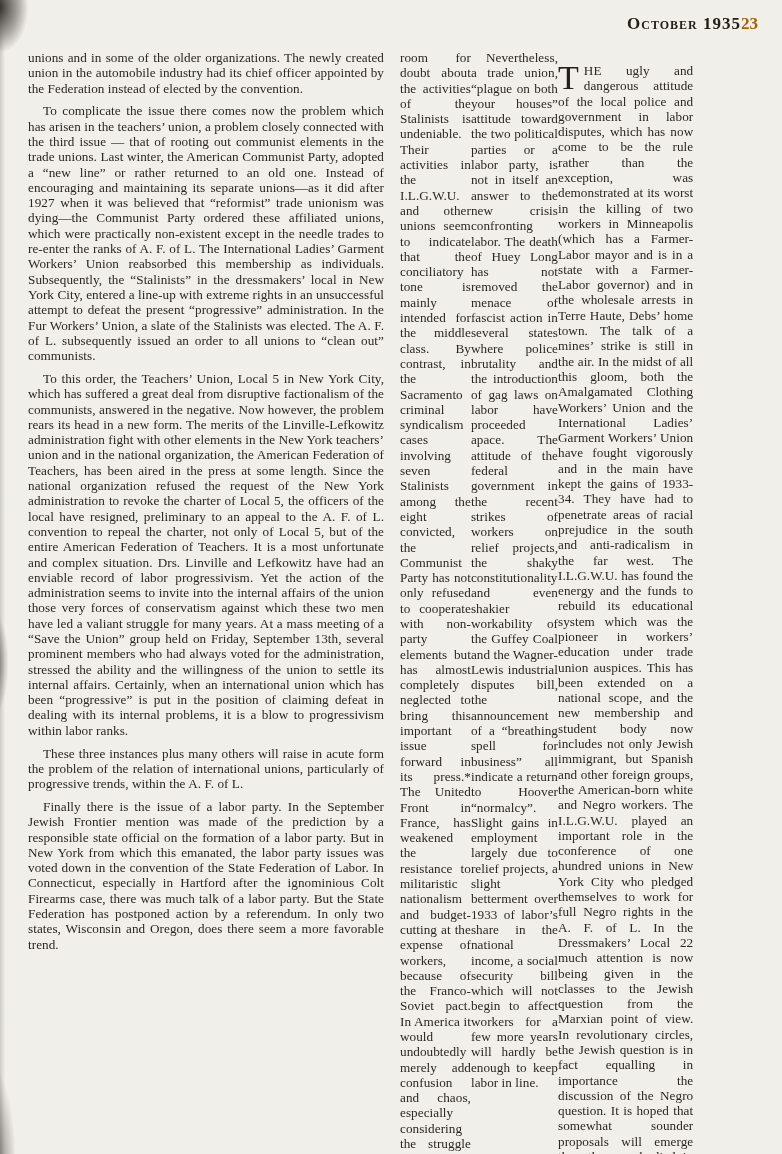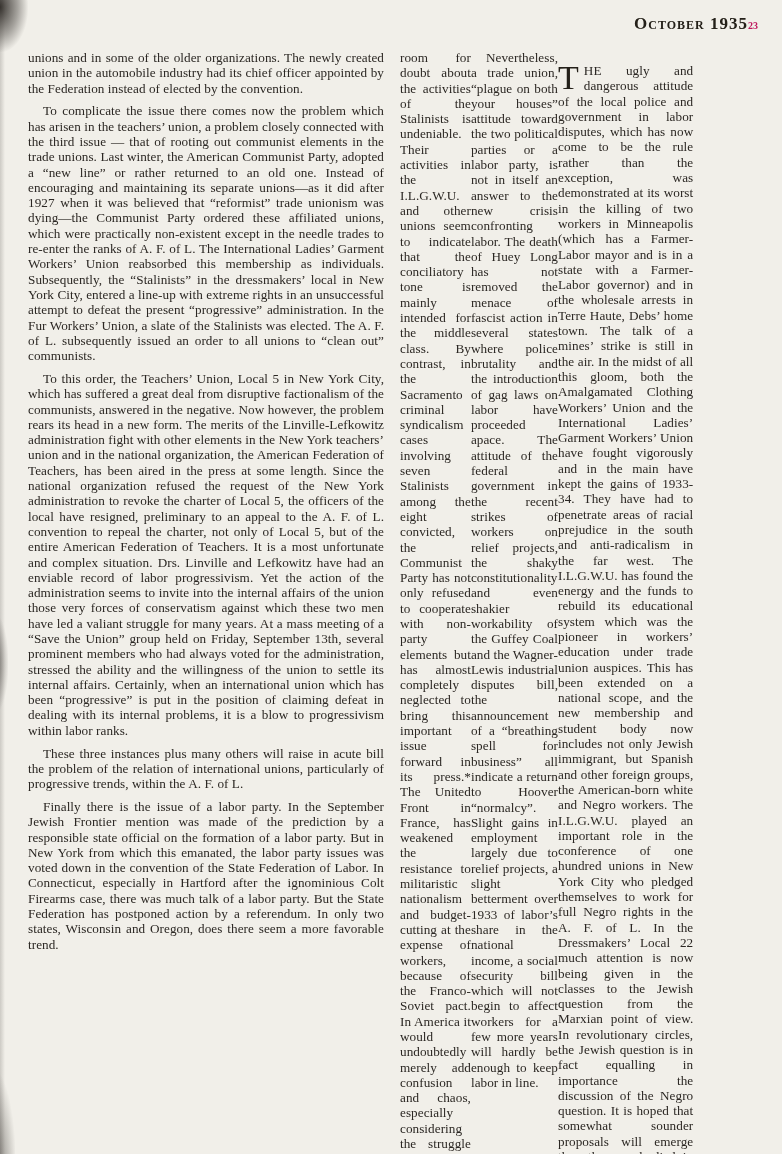--- a/index.html
+++ b/index.html
@@ -21,22 +21,22 @@
   }
   .issue {
     font-variant:small-caps;
     font-weight:bold;
     font-size:17px;
     letter-spacing:1px;
     color:#242019;
   }
   .pagenum {
     font-weight:bold;
-    font-size:10px;
-    color:#be185d;
+    font-size:17px;
+    color:#a16207;
   }
   .columns {
     position:absolute; top:50px; left:28px; width:728px;
     display:flex; gap:16px;
   }
   .col { width:356px; }
   .col-right { display:flex; flex-direction:row; min-height:1086px; }
   p.body-par {
     margin:0 0 7.5px 0;
     font-size:13.2px;
@@ -96,21 +96,21 @@
     <span class="issue">October 1935</span>
     <span class="pagenum">23</span>
   </div>
 
   <div class="columns">
 
     <div class="col col-left">
       <p class="body-par no-indent">unions and in some of the older organizations. The newly created union in the automobile industry had its chief officer appointed by the Federation instead of elected by the convention.</p>
       <p class="body-par">To complicate the issue there comes now the problem which has arisen in the teachers’ union, a problem closely connected with the third issue — that of rooting out communist elements in the trade unions. Last winter, the American Communist Party, adopted a “new line” or rather returned to an old one. Instead of encouraging and maintaining its separate unions—as it did after 1927 when it was believed that “reformist” trade unionism was dying—the Communist Party ordered these affiliated unions, which were practically non-existent except in the needle trades to re-enter the ranks of A. F. of L. The International Ladies’ Garment Workers’ Union reabsorbed this membership as individuals. Subsequently, the “Stalinists” in the dressmakers’ local in New York City, entered a line-up with extreme rights in an unsuccessful attempt to defeat the present “progressive” administration. In the Fur Workers’ Union, a slate of the Stalinists was elected. The A. F. of L. subsequently issued an order to all unions to “clean out” communists.</p>
       <p class="body-par">To this order, the Teachers’ Union, Local 5 in New York City, which has suffered a great deal from disruptive factionalism of the communists, answered in the negative. Now however, the problem rears its head in a new form. The merits of the Linville-Lefkowitz administration fight with other elements in the New York teachers’ union and in the national organization, the American Federation of Teachers, has been aired in the press at some length. Since the national organization refused the request of the New York administration to revoke the charter of Local 5, the officers of the local have resigned, preliminary to an appeal to the A. F. of L. convention to repeal the charter, not only of Local 5, but of the entire American Federation of Teachers. It is a most unfortunate and complex situation. Drs. Linville and Lefkowitz have had an enviable record of labor progressivism. Yet the action of the administration seems to invite into the internal affairs of the union those very forces of conservatism against which these two men have led a valiant struggle for many years. At a mass meeting of a “Save the Union” group held on Friday, September 13th, several prominent members who had always voted for the administration, stressed the ability and the willingness of the union to settle its internal affairs. Certainly, when an international union which has been “progressive” is put in the position of claiming defeat in dealing with its internal problems, it is a blow to progressivism within labor ranks.</p>
-      <p class="body-par">These three instances plus many others will raise in acute bill the problem of the relation of international unions, particularly of progressive trends, within the A. F. of L.</p>
+      <p class="body-par">These three instances plus many others will raise in acute form the problem of the relation of international unions, particularly of progressive trends, within the A. F. of L.</p>
       <p class="body-par">Finally there is the issue of a labor party. In the September Jewish Frontier mention was made of the prediction by a responsible state official on the formation of a labor party. But in New York from which this emanated, the labor party issues was voted down in the convention of the State Federation of Labor. In Connecticut, especially in Hartford after the ignominious Colt Firearms case, there was much talk of a labor party. But the State Federation has postponed action by a referendum. In only two states, Wisconsin and Oregon, does there seem a more favorable trend.</p>
     </div>
 
     <div class="col col-right">
       <p class="body-par no-indent">room for doubt about the activities of the Stalinists is undeniable. Their activities in the I.L.G.W.U. and other unions seem to indicate that the conciliatory tone is mainly intended for the middle class. By contrast, in the Sacramento criminal syndicalism cases involving seven Stalinists among the eight convicted, the Communist Party has not only refused to cooperate with non-party elements but has almost completely neglected to bring this important issue forward in its press.* The United Front in France, has weakened the resistance to militaristic nationalism and budget-cutting at the expense of workers, because of the Franco-Soviet pact. In America it would undoubtedly merely add confusion and chaos, especially considering the struggle within the Socialist Party and the unscrupulous tactics of the Stalinists in the trade union field.</p>
       <p class="body-par">Nevertheless, a trade union, “plague on both your houses” attitude toward the two political parties or a labor party, is not in itself an answer to the new crisis confronting labor. The death of Huey Long has not removed the menace of fascist action in several states where police brutality and the introduction of gag laws on labor have proceeded apace. The attitude of the federal government in the recent strikes of workers on relief projects, the shaky constitutionality and even shakier workability of the Guffey Coal and the Wagner-Lewis industrial disputes bill, the announcement of a “breathing spell for business” all indicate a return to Hoover “normalcy”. Slight gains in employment largely due to relief projects, a slight betterment over 1933 of labor’s share in the national income, a social security bill which will not begin to affect workers for a few more years will hardly be enough to keep labor in line.</p>
       <p class="body-par dropcap-par">
         <span class="dropcap">T</span><span>HE ugly and dangerous attitude of the local police and government in labor disputes, which has now come to be the rule rather than the exception, was demonstrated at its worst in the killing of two workers in Minneapolis (which has a Farmer-Labor mayor and is in a state with a Farmer-Labor governor) and in the wholesale arrests in Terre Haute, Debs’ home town. The talk of a mines’ strike is still in the air. In the midst of all this gloom, both the Amalgamated Clothing Workers’ Union and the International Ladies’ Garment Workers’ Union have fought vigorously and in the main have kept the gains of 1933-34. They have had to penetrate areas of racial prejudice in the south and anti-radicalism in the far west. The I.L.G.W.U. has found the energy and the funds to rebuild its educational system which was the pioneer in workers’ education under trade union auspices. This has been extended on a national scope, and the new membership and student body now includes not only Jewish immigrant, but Spanish and other foreign groups, the American-born white and Negro workers. The I.L.G.W.U. played an important role in the conference of one hundred unions in New York City who pledged themselves to work for full Negro rights in the A. F. of L. In the Dressmakers’ Local 22 much attention is now being given in the classes to the Jewish question from the Marxian point of view. In revolutionary circles, the Jewish question is in fact equalling in importance the discussion of the Negro question. It is hoped that somewhat sounder proposals will emerge than those embodied in the Stalinist proposal for an American Negro Republic. The progressiveness of the Jewish and Italian leadership in the garment unions is now no longer an isolated phenomenon in American trade unionism. Throughout the country there are signs of an awakening and a determination, the results of which are not yet recognized among old-line conservatives in the labor movement.</span>
       </p>
       <div class="footnote">

